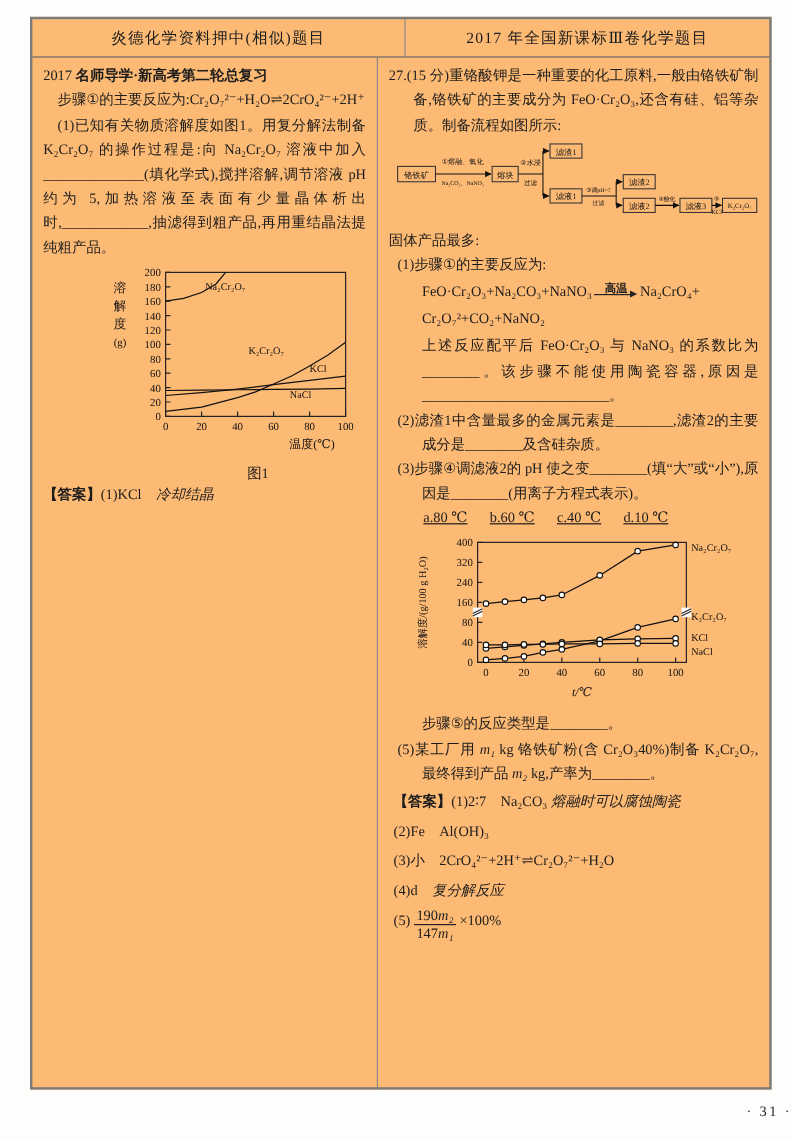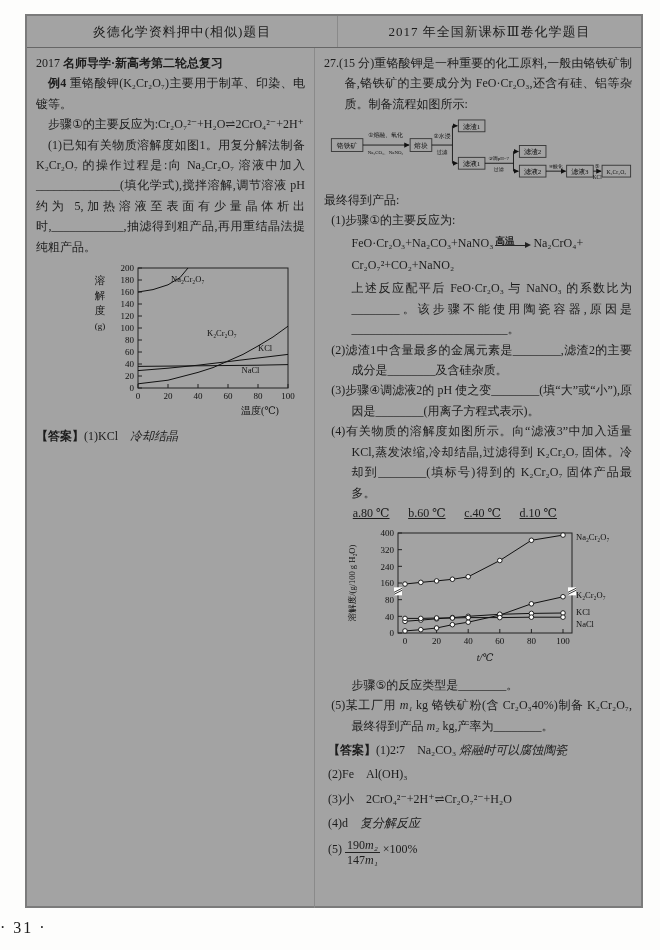--- a/index.html
+++ b/index.html
@@ -1,20 +1,20 @@
 <!DOCTYPE html>
 <html><head>
 <meta charset="utf-8">
 <style>
   html,body{margin:0;padding:0;background:#e8e8e8;}
   .page{position:relative;width:660px;height:950px;background:#fdfdfc;
         font-family:"Liberation Serif","DejaVu Serif","DejaVu Sans",serif;
         color:#1c1c1c;font-size:12px;overflow:hidden;}
   .sheet{position:absolute;left:25px;top:14px;width:618px;height:894px;
-         border:2px solid #7b7b7b;box-sizing:border-box;background:#a3a3a3;}
+         border:2px solid #7b7b7b;box-sizing:border-box;background:#fdba74;}
   .hdr{display:flex;height:31px;border-bottom:1px solid #666;}
   .hcell{display:flex;align-items:center;justify-content:center;font-size:13px;letter-spacing:1px;}
   .hcell.l{width:310px;border-right:1px solid #8a8a8a;}
   .hcell.r{flex:1;}
   .cols{display:flex;height:860px;}
   .col{box-sizing:border-box;padding:5px 9px 0 9px;line-height:20.4px;}
   .colL{width:310px;border-right:1px solid #8a8a8a;}
   .colR{flex:1;}
   p{margin:0;text-align:justify;}
   b{font-weight:bold;}
@@ -26,47 +26,46 @@
   .opts{margin-left:2.4em;text-decoration:underline;}
   .opts span{margin-right:1.55em;}
   .kai{font-style:italic;}
   .gap{margin-left:1em;}
   .ansblock p{margin:4px;}
   .anscont{margin-left:2.3em;}
   .rxnarrow{display:inline-block;position:relative;width:36px;height:15px;margin:0 2px;vertical-align:-3px;}
   .rxnarrow::before{content:"";position:absolute;left:0;right:3px;top:10px;border-top:1.2px solid #222;}
   .rxnarrow::after{content:"";position:absolute;right:0;top:7px;width:0;height:0;
                    border-left:6px solid #222;border-top:3.5px solid transparent;border-bottom:3.5px solid transparent;}
-  .rxnarrow .cond{position:absolute;left:0;right:0;top:-5px;text-align:left;font-size:9.5px;font-weight:bold;}
+  .rxnarrow .cond{position:absolute;left:0;right:0;top:-5px;text-align:center;font-size:9.5px;font-weight:bold;}
   .frac{display:inline-block;text-align:center;vertical-align:-0.95em;margin:0 3px;line-height:1.2;}
   .frac .num{display:block;border-bottom:1px solid #222;padding:0 2px;}
   .frac .den{display:block;padding:0 2px;}
   .chartwrap1{margin:5px 0 0 52px;width:212px;}
   .figcap{text-align:center;margin-left:42px;line-height:16px;}
   .chartwrap2{margin:3px 0 2px 18px;}
   .flow{margin:3px 0 3px 6px;}
   svg text{fill:#111;}
-  .pageno{position:absolute;left:0;width:660px;top:919px;text-align:left;font-size:16px;letter-spacing:2px;}
+  .pageno{position:absolute;left:0;width:660px;top:919px;text-align:right;font-size:12px;letter-spacing:2px;}
 </style>
 </head>
 <body>
 
 <div class="page">
   <div class="sheet">
 
     <div class="hdr">
       <div class="hcell l">炎德化学资料押中(相似)题目</div>
       <div class="hcell r">2017 年全国新课标Ⅲ卷化学题目</div>
     </div>
 
     <div class="cols">
 
       <div class="col colL">
         <p><span>2017</span> <b>名师导学·新高考第二轮总复习</b></p>
-        <p class="indent"><b>例4 </b><span>重铬酸钾(K₂Cr₂O₇)主要用于制革、印染、电镀等。</span></p>
         <p class="indent">步骤①的主要反应为:Cr₂O₇²⁻+H₂O⇌2CrO₄²⁻+2H⁺</p>
         <p class="indent">(1)已知有关物质溶解度如图1。用复分解法制备 K₂Cr₂O₇ 的操作过程是:向 Na₂Cr₂O₇ 溶液中加入______________(填化学式),搅拌溶解,调节溶液 pH 约为 5,加热溶液至表面有少量晶体析出时,____________,抽滤得到粗产品,再用重结晶法提纯粗产品。</p>
 
         <div class="chartwrap1">
           <svg id="chart1" width="212" height="158" viewBox="0 0 212 158">
               <defs>
                 <clipPath id="chart1clip">
                   <rect x="50" y="6" width="150" height="120"></rect>
                 </clipPath>
               </defs>
@@ -112,20 +111,21 @@
               <path d="M50.0,108.6L80.0,106.2L110.0,103.2L140.0,99.6L170.0,96.0L200.0,92.4" fill="none" stroke="#111" stroke-width="1" clip-path="url(#chart1clip)"></path>
               <text x="170" y="88.8" font-size="8.5" text-anchor="start">KCl</text>
               <path d="M50.0,104.4L80.0,104.1L110.0,103.8L140.0,103.5L170.0,103.2L200.0,102.6" fill="none" stroke="#111" stroke-width="1" clip-path="url(#chart1clip)"></path>
               <text x="153.5" y="111" font-size="8.5" text-anchor="start">NaCl</text>
               <text x="12" y="22" font-size="10.5" text-anchor="middle">溶</text>
               <text x="12" y="37" font-size="10.5" text-anchor="middle">解</text>
               <text x="12" y="52" font-size="10.5" text-anchor="middle">度</text>
               <text x="12" y="67" font-size="9" text-anchor="middle">(g)</text>
               <text x="172" y="152" font-size="10" text-anchor="middle">温度(℃)</text>
             </svg>
+          <div class="figcap">图1</div>
         </div>
 
         <p><b>【答案】</b><span>(1)KCl</span><span class="kai gap">冷却结晶</span></p>
       </div>
 
       <div class="col colR">
         <p class="q27">27.(15 分)重铬酸钾是一种重要的化工原料,一般由铬铁矿制备,铬铁矿的主要成分为 FeO·Cr₂O₃,还含有硅、铝等杂质。制备流程如图所示:</p>
 
         <div class="flow">
           <svg width="302" height="63" viewBox="0 0 306 64">
@@ -174,32 +174,31 @@
               <text x="113.5" y="37.5" font-size="5.5">过滤</text>
               <text x="171" y="43.5" font-size="5">③调pH=7</text>
               <text x="171" y="54.5" font-size="5">过滤</text>
               <text x="229" y="51.5" font-size="5">④酸化</text>
               <text x="271" y="51.5" font-size="5.5">⑤</text>
               <text x="271" y="62.5" font-size="5.5">KCl</text>
             </g>
           </svg>
         </div>
 
-        <p>最终得到产品:</p>
+        <p>固体产品最多:</p>
         <p style="margin-left:0.6em">(1)步骤①的主要反应为:</p>
 
         <div class="eq">
           <span>FeO·Cr₂O₃+Na₂CO₃+NaNO₃</span><span class="rxnarrow"><span class="cond">高温</span></span><span>Na₂CrO₄+</span><br>
           <span>Cr₂O₇²+CO₂+NaNO₂</span>
         </div>
 
         <p class="sub">上述反应配平后 FeO·Cr₂O₃ 与 NaNO₃ 的系数比为________。该步骤不能使用陶瓷容器,原因是__________________________。</p>
         <p class="item">(2)滤渣1中含量最多的金属元素是________,滤渣2的主要成分是________及含硅杂质。</p>
         <p class="item">(3)步骤④调滤液2的 pH 使之变________(填“大”或“小”),原因是________(用离子方程式表示)。</p>
-        <p class="item">(4)有关物质的溶解度如图所示。向“滤液3”中加入适量 KCl,蒸发浓缩,冷却结晶,过滤得到 K₂Cr₂O₇ 固体。冷却到________(填标号)得到的 K₂Cr₂O₇ 固体产品最多。</p>
 
         <p class="opts">
           <span>a.80 ℃</span><span>b.60 ℃</span><span>c.40 ℃</span><span>d.10 ℃</span>
         </p>
 
         <div class="chartwrap2">
           <svg id="chart2" width="282" height="140" viewBox="0 0 282 140">
               <defs>
                 <clipPath id="chart2clip">
                   <rect x="56" y="7" width="174" height="100"></rect>

